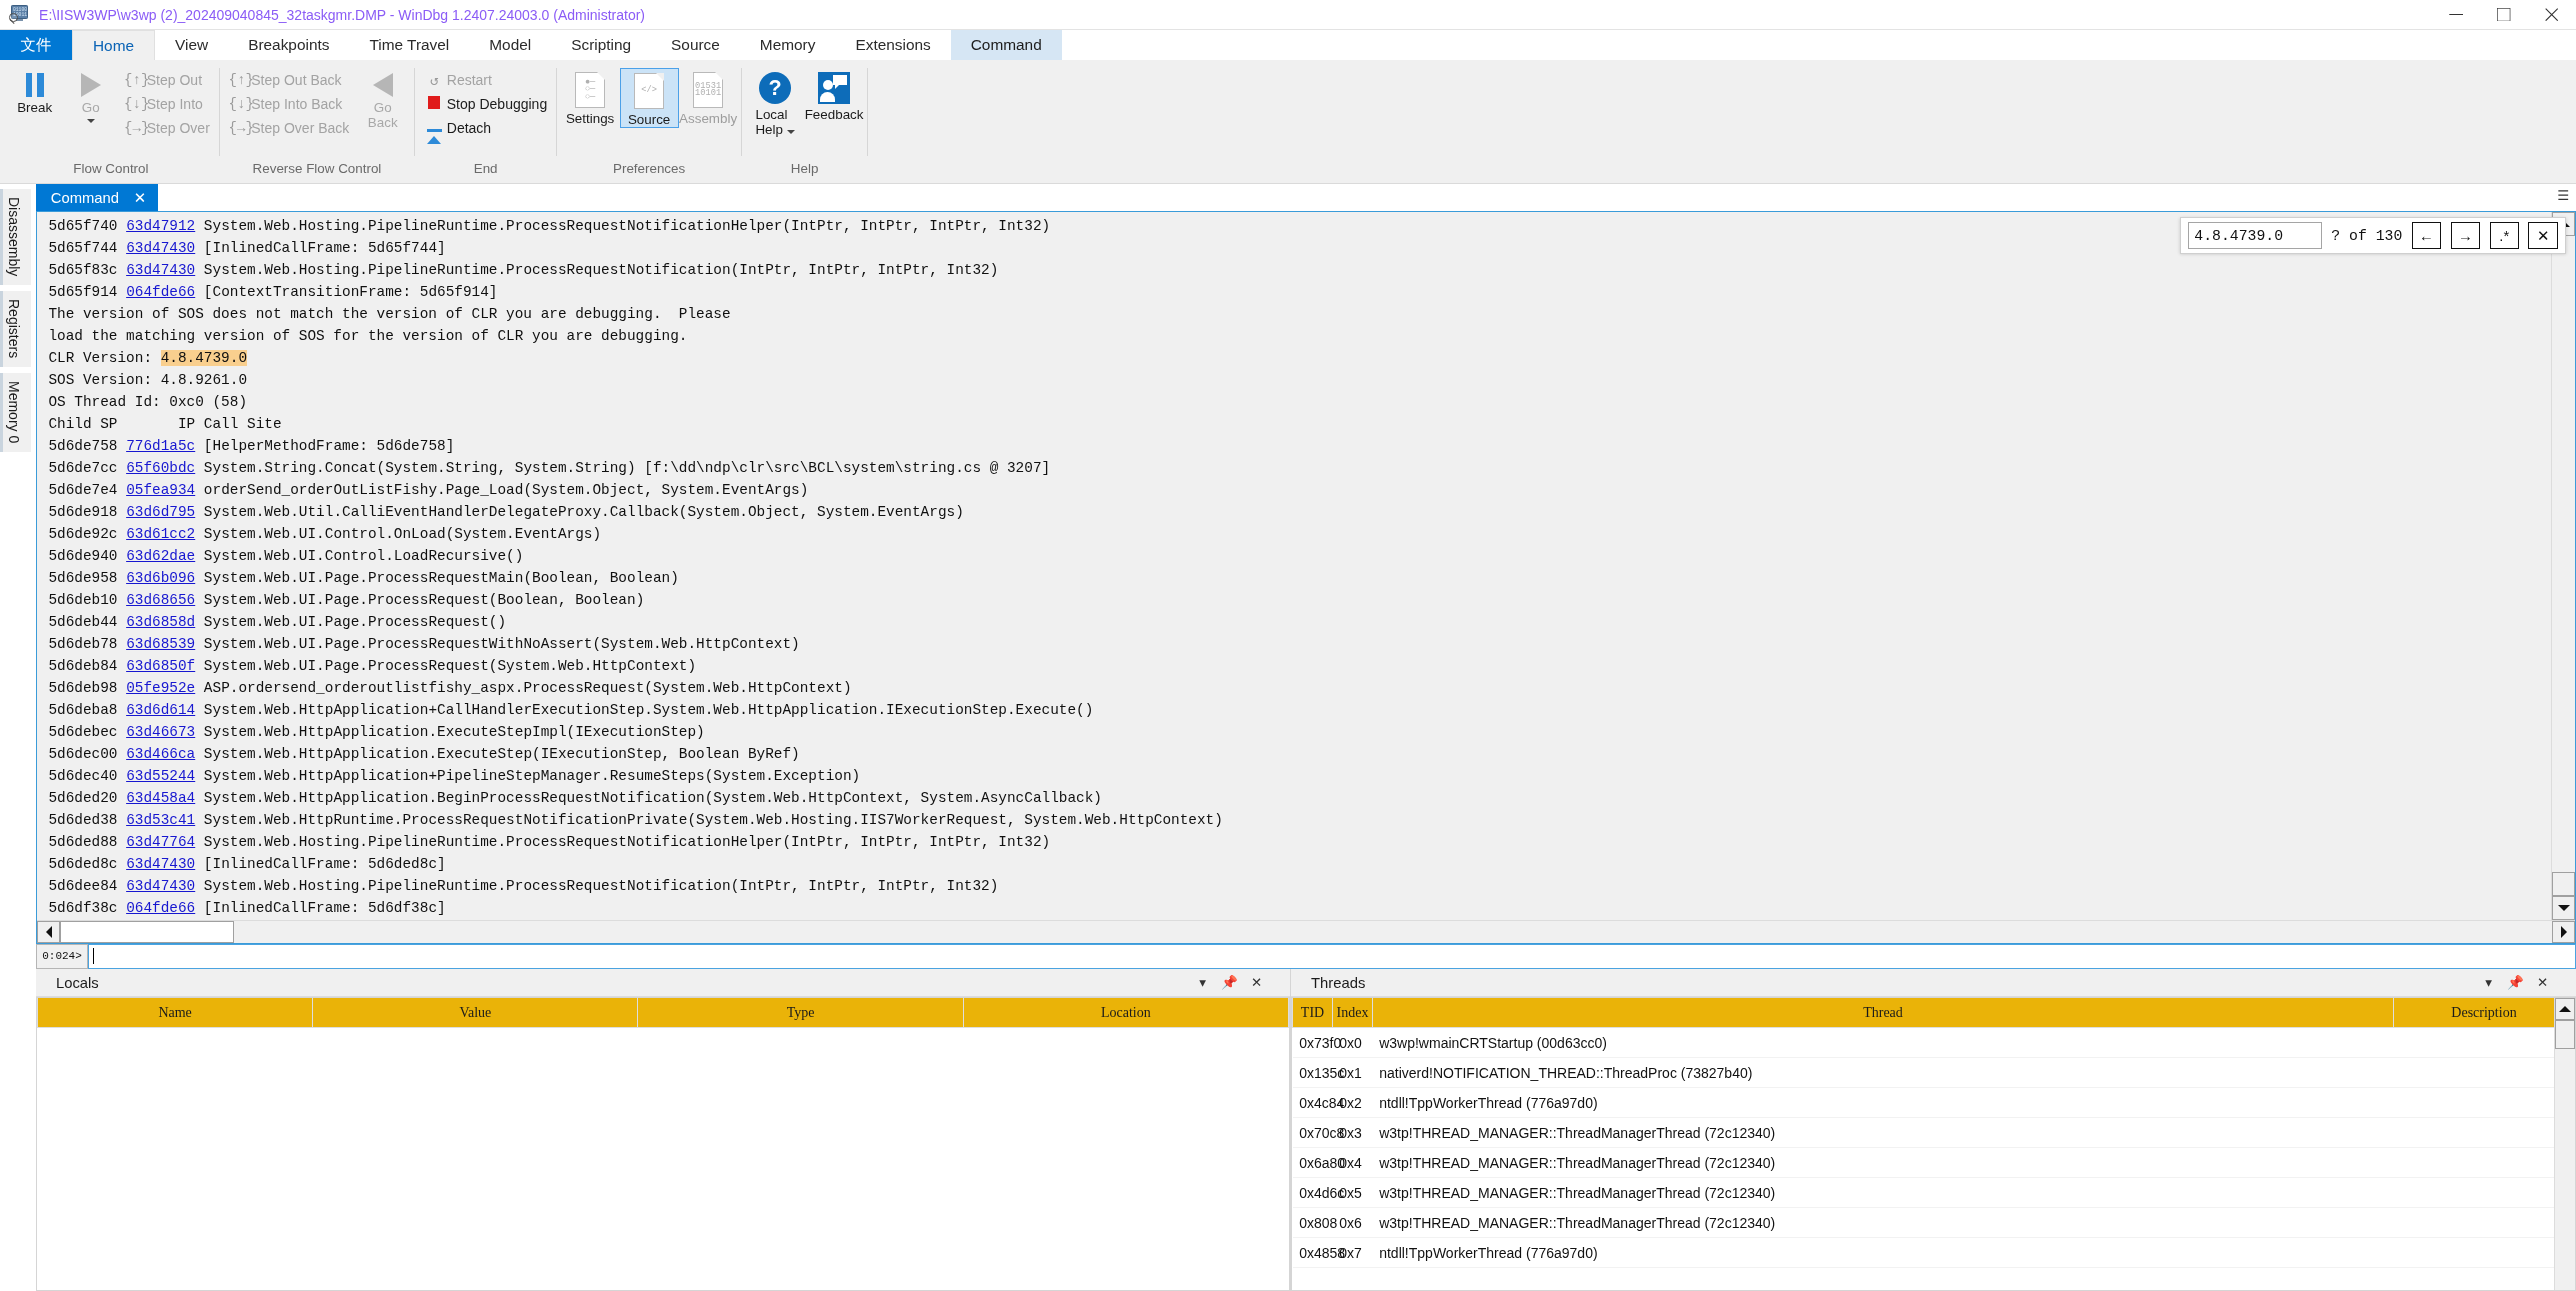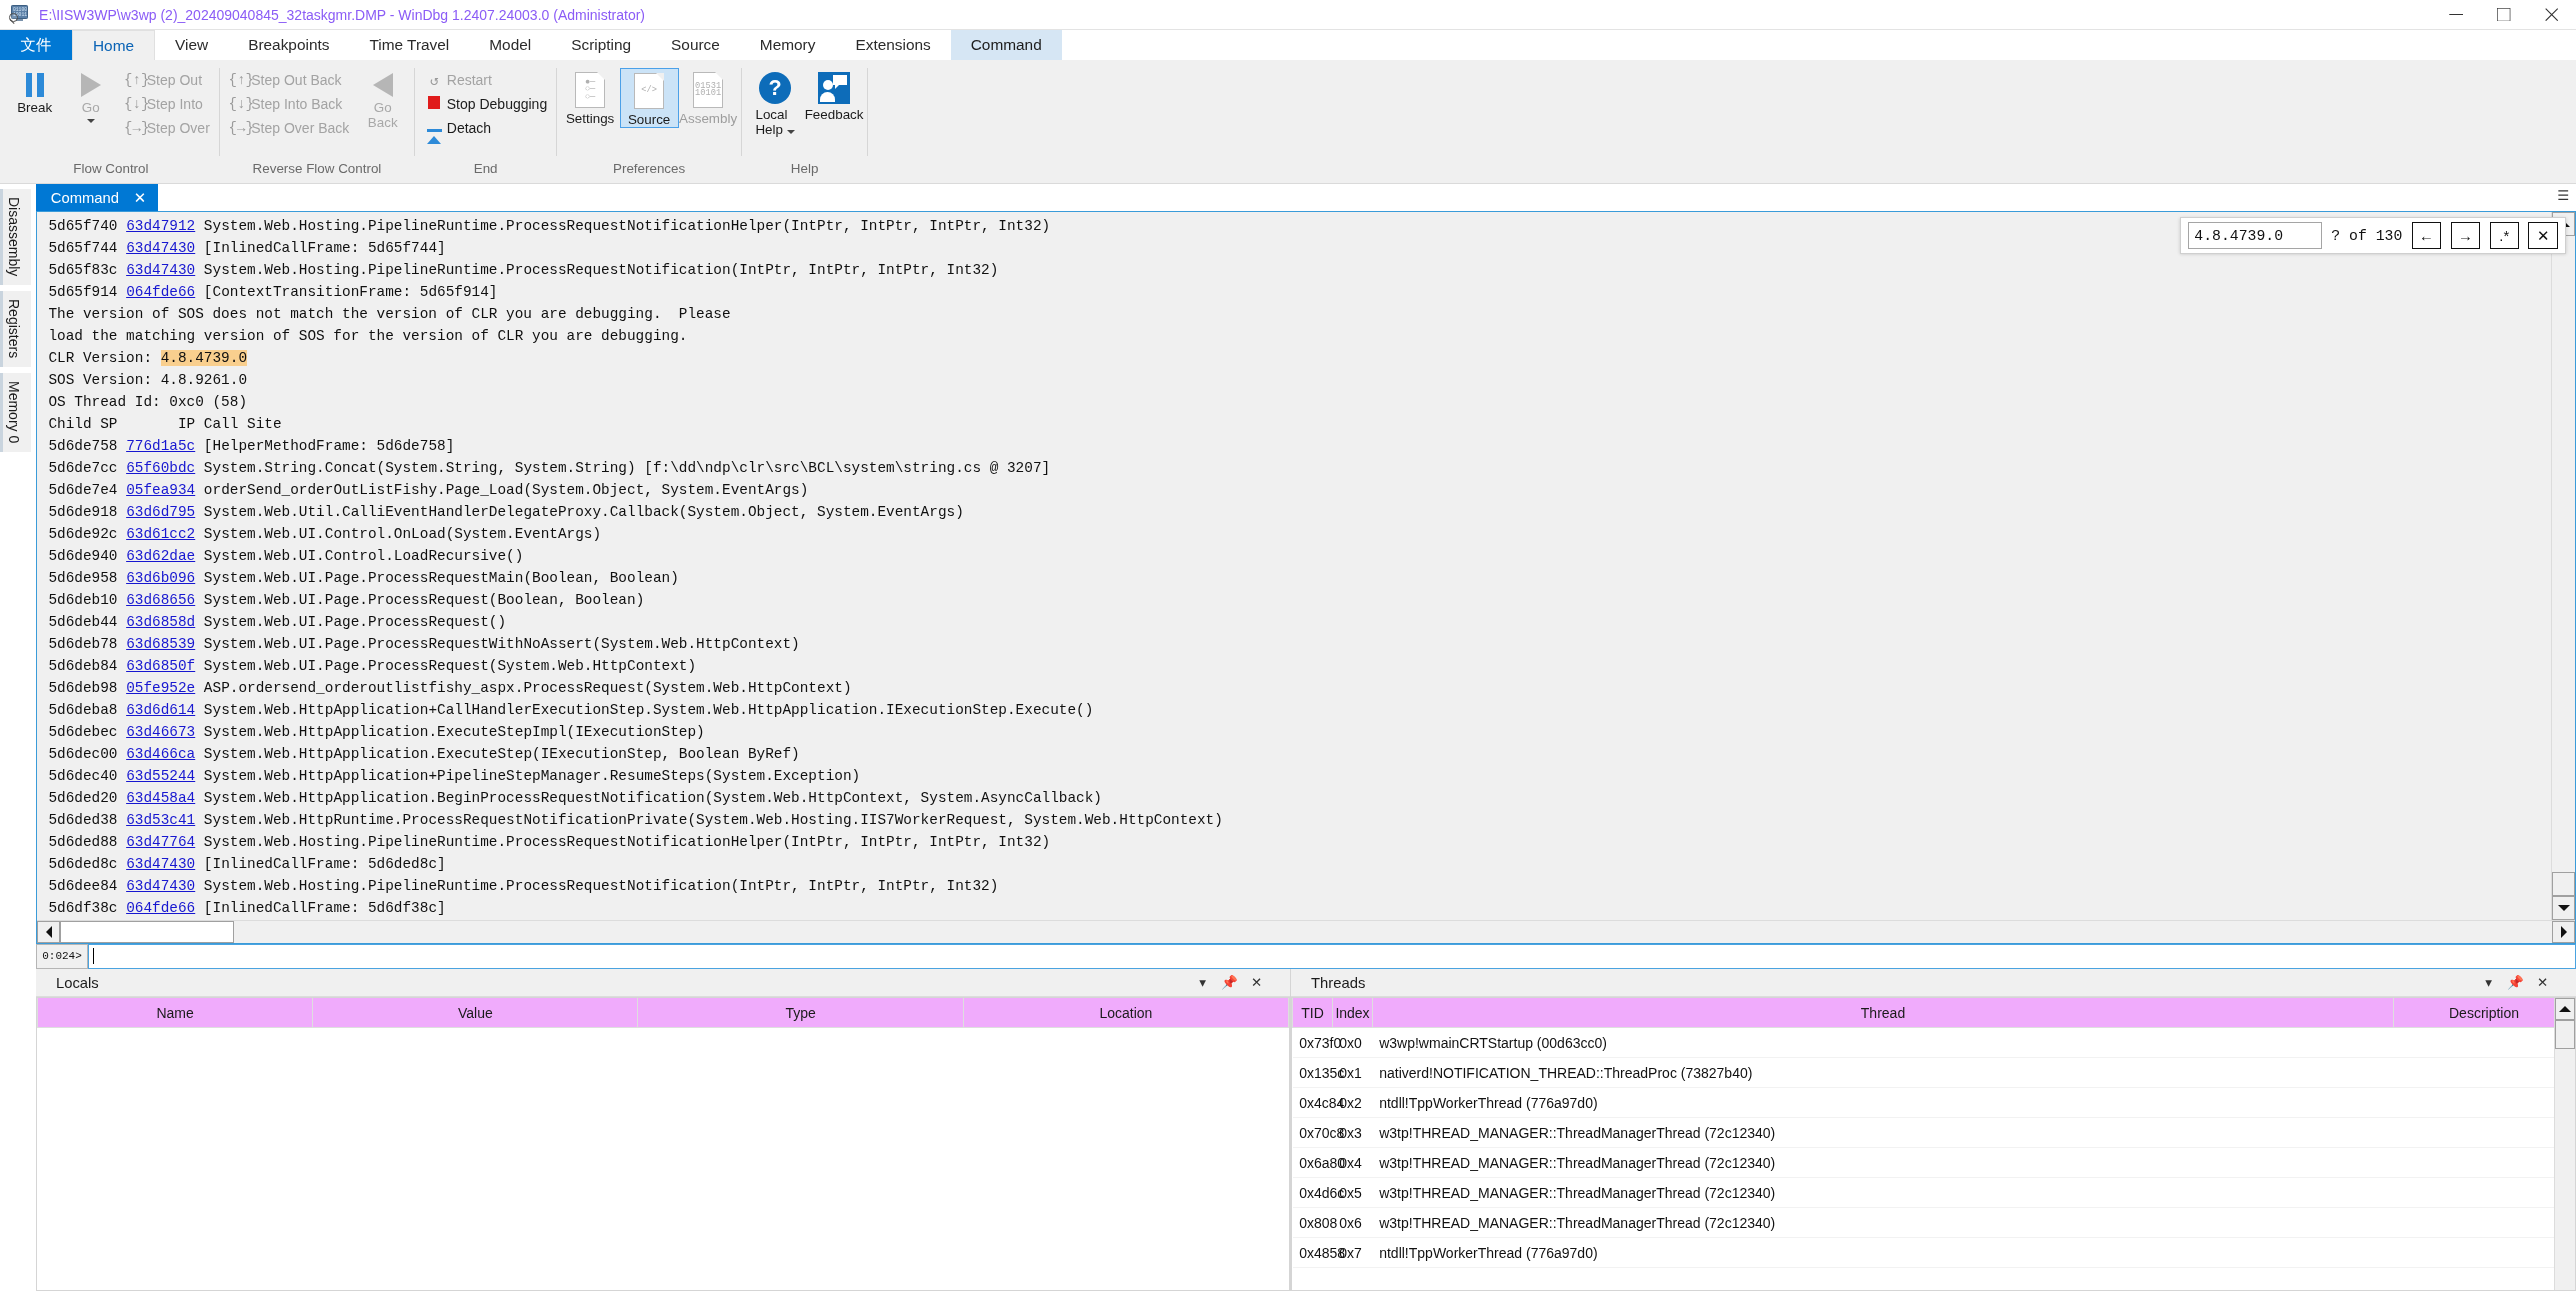--- a/index.html
+++ b/index.html
@@ -139,21 +139,21 @@
   .dock.threads { flex:1;justify-content:flex-end; }
   .dhead { height:28px; background:#f0f0f0; display:flex; align-items:center; padding:0 20px;
            border-bottom:0.7px solid #dcdcdc; }
   .dhead .t { font-size:14.8px; color:#1b1b1b; }
   .dhead .sp { flex:1; }
   .dhead .ic { width:27px; text-align:center; font-size:13.4px; color:#333; }
   .dbody { flex:1; background:#fff; display:flex; flex-direction:column; border:0.7px solid #d5d5d5;
            min-height:0; position:relative; }
   table.grid { width:100%; border-collapse:collapse; table-layout:fixed; }
   table.grid th { font-size:14px; font-weight:normal; color:#1b1b1b; height:29.5px;
-                  border:0.7px solid #dedede; border-top:none; background:#f0abfc; }
+                  border:0.7px solid #dedede; border-top:none; background:#eab308;font-family:Liberation Serif, serif; }
   table.grid td { font-size:14px; color:#111; height:30px; padding:0 6.7px; white-space:nowrap;
                   border-bottom:0.7px solid #f2f2f2; }
   .gridwrap { flex:1; overflow:hidden; }
   .dscroll { position:absolute; right:0; top:0; bottom:0; width:21.5px; background:#f0f0f0;
              border-left:0.7px solid #dcdcdc; }
   .dsbtn { height:21.5px; border:0.7px solid #a0a0a0; display:flex; align-items:center; justify-content:center;}
   .arrow-up { width:0;height:0;border-left:6px solid transparent;border-right:6px solid transparent;border-bottom:6px solid #111;}
   .arrow-dn { width:0;height:0;border-left:6px solid transparent;border-right:6px solid transparent;border-top:6px solid #111;}
   .arrow-lf { width:0;height:0;border-top:6px solid transparent;border-bottom:6px solid transparent;border-right:6px solid #111;}
   .arrow-rt { width:0;height:0;border-top:6px solid transparent;border-bottom:6px solid transparent;border-left:6px solid #111;}

